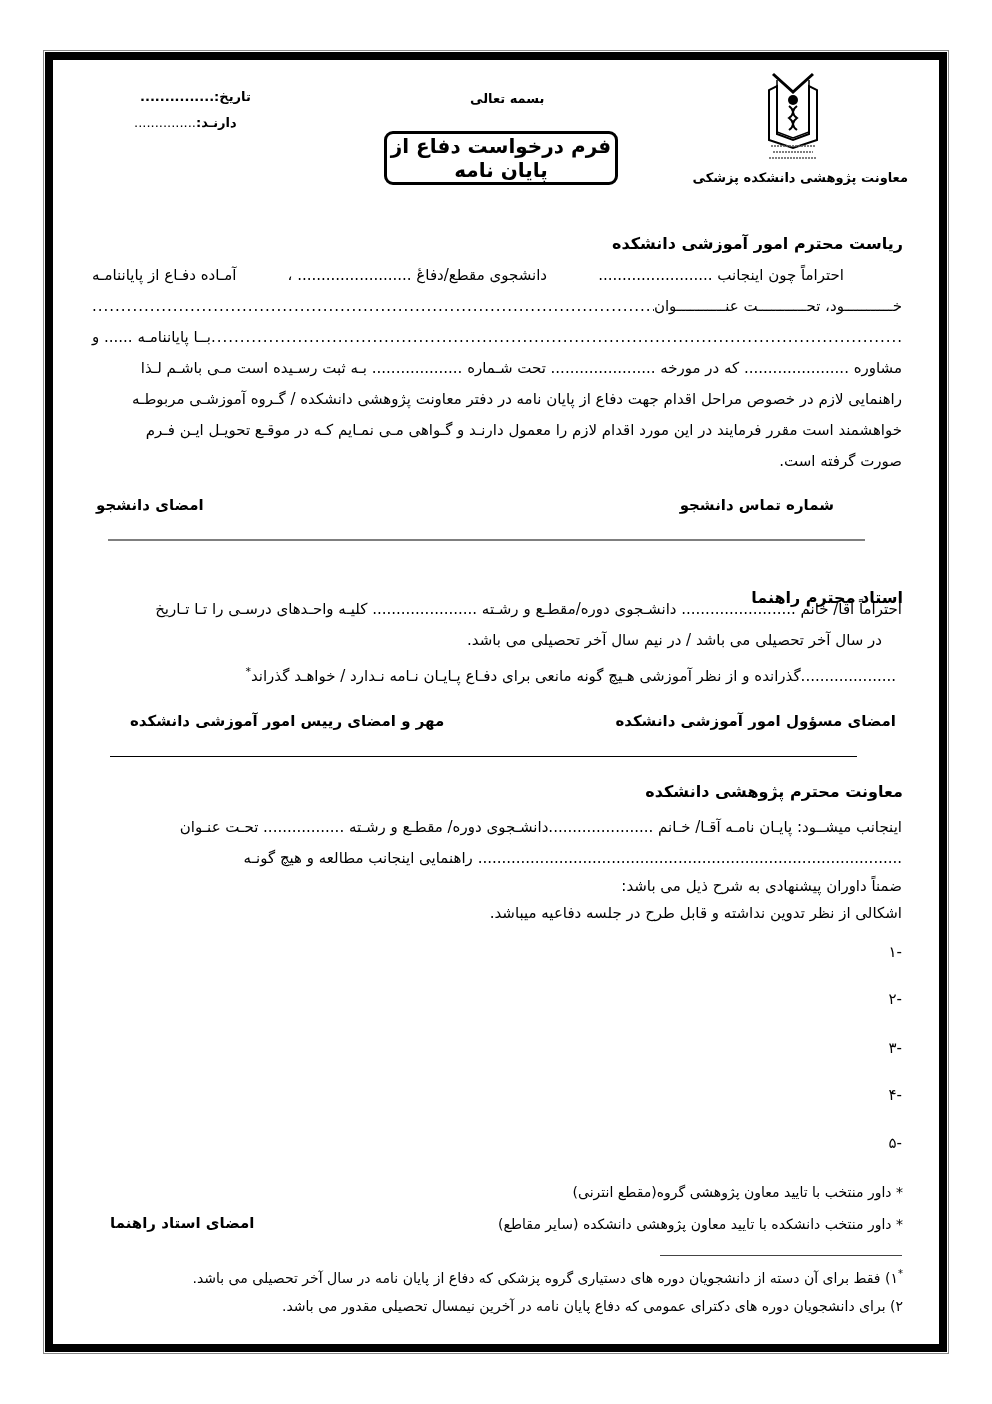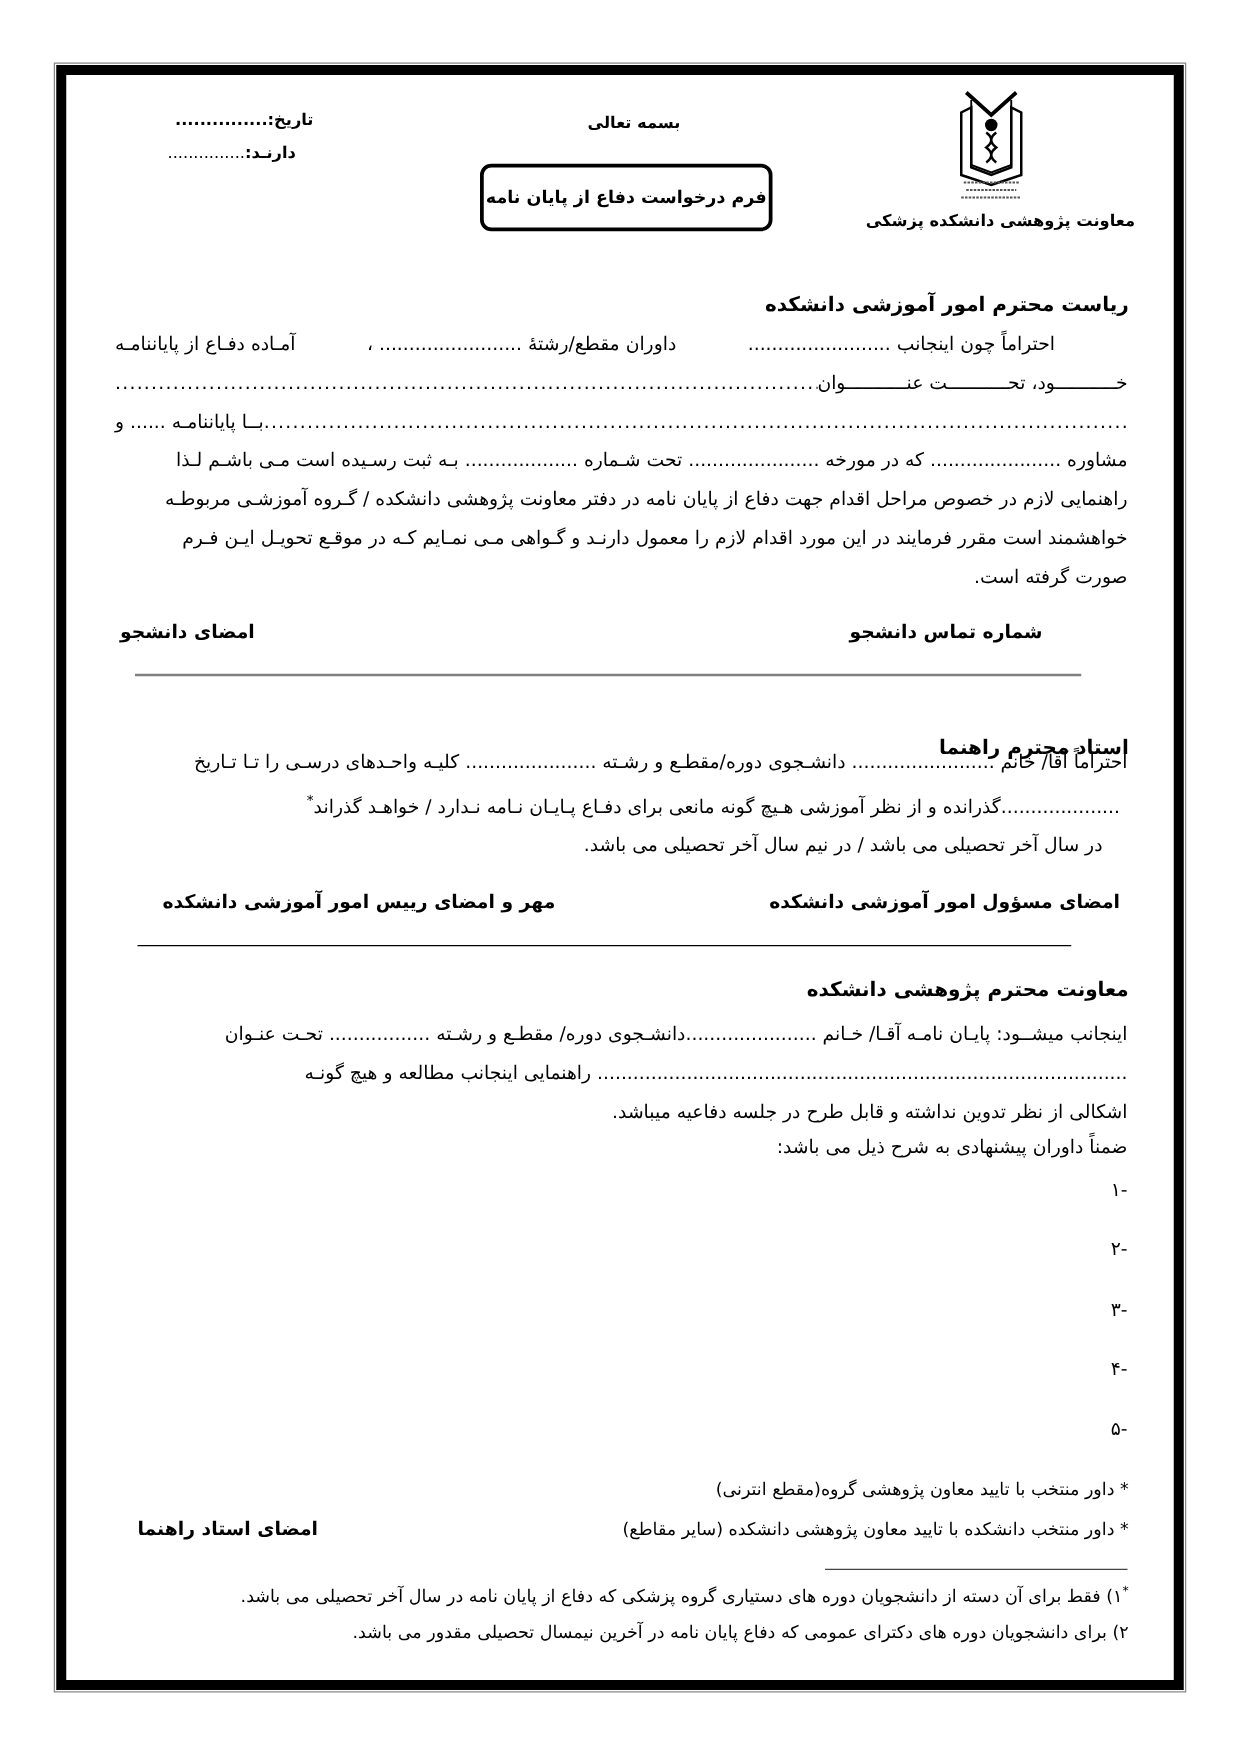--- a/index.html
+++ b/index.html
@@ -11,21 +11,21 @@
   .b { font-weight: bold; }
   .t13 { font-size: 13px; }
   .t14 { font-size: 14px; }
   .t15 { font-size: 15px; }
   .t16 { font-size: 16px; }
 
   
   .logo { position: absolute; left: 763px; top: 70px; width: 60px; height: 94px; }
   .title-box { position: absolute; left: 384px; top: 131px; width: 228px; height: 48px;
                border: 3px solid #000; border-radius: 9px; display: flex; align-items: center;
-               justify-content: center; direction: rtl; font-weight: bold; font-size: 14px; }
+               justify-content: center; direction: rtl; font-weight: bold; font-size: 20px; text-align: center; }
 
   .line-gray { position: absolute; height: 2px; background: #7f7f7f; }
   .line-black { position: absolute; height: 1px; background: #000; }
   .line-thin { position: absolute; height: 1px; background: #444; }
 
   .para { position: absolute; right: 90px; width: 810px; direction: rtl;
           font-size: 15px; line-height: 31px; text-align: justify; }
   .row { display: flex; justify-content: space-between; direction: rtl; white-space: nowrap; }
   .dots { letter-spacing: 1px; }
   .num { position: absolute; right: 90px; direction: rtl; font-size: 15px; }
@@ -58,21 +58,21 @@
 </div>
 <div class="abs t13" style="left:134px; top:115px;">
   <span class="b">دارنـد:</span><span>...............</span>
 </div>
 
 <div class="abs b t16" style="right:89px; top:234px;">ریاست محترم امور آموزشی دانشکده</div>
 
 <div class="para" style="top:260px;">
   <div class="row">
     <span style="margin-right:58px;">احتراماً چون اینجانب ........................</span>
-    <span>داوران مقطع/رشتهٔ ........................ ،</span>
+    <span>دانشجوی مقطع/دفاعٔ ........................ ،</span>
     <span>آمـاده دفـاع از پایاننامـه</span>
   </div>
   <div class="row">
     <span>خـــــــــــود، تحـــــــــــت عنـــــــــــوان</span>
     <span class="dots" style="overflow:hidden; flex:1; direction:ltr;">.............................................................................................................</span>
   </div>
   <div class="row">
     <span class="dots" style="overflow:hidden; flex:1; direction:ltr;">.................................................................................................................................................................</span>
     <span>بــا پایاننامـه ...... و</span>
   </div>
@@ -84,38 +84,38 @@
 
 <div class="abs b t15" style="right:158px; top:496px;">شماره تماس دانشجو</div>
 <div class="abs b t15" style="left:96px; top:496px;">امضای دانشجو</div>
 
 <div class="line-gray" style="left:108px; top:539px; width:757px;"></div>
 
 <div class="abs b t16" style="right:89px; top:564px;margin-top:24px;">استاد محترم راهنما</div>
 
 <div class="para" style="top:594px;">
   <div style="white-space:nowrap;">احتراماً آقا/ خانم ........................ دانشـجوی دوره/مقطـع و رشـته  ...................... کلیـه واحـدهای درسـی را تـا تـاریخ</div>
+  <div style="white-space:nowrap; margin-right:20px;">در سال آخر تحصیلی می باشد / در نیم سال آخر تحصیلی می باشد.</div>
   <div style="white-space:nowrap; margin-right:6px;">
     <span>....................گذرانده و از نظر آموزشی هـیچ گونه مانعی برای دفـاع پـایـان نـامه نـدارد / خواهـد گذراند</span><sup style="font-size:11px;">*</sup>
   </div>
-  <div style="white-space:nowrap; margin-right:20px;">در سال آخر تحصیلی می باشد / در نیم سال آخر تحصیلی می باشد.</div>
 </div>
 
 <div class="abs b t15" style="right:96px; top:712px;">امضای مسؤول امور آموزشی دانشکده</div>
 <div class="abs b t15" style="left:130px; top:712px;">مهر و امضای رییس امور آموزشی دانشکده</div>
 
 <div class="line-black" style="left:110px; top:756px; width:747px;"></div>
 
 <div class="abs b t16" style="right:89px; top:782px;">معاونت محترم پژوهشی دانشکده</div>
 
 <div class="para" style="top:812px;">
   <div style="white-space:nowrap;">اینجانب میشــود: پایـان نامـه آقـا/ خـانم ......................دانشـجوی دوره/ مقطـع و رشـته ................. تحـت عنـوان</div>
   <div style="white-space:nowrap;">......................................................................................... راهنمایی اینجانب مطالعه و هیچ گونـه</div>
+  <div style="white-space:nowrap; line-height:24px;">ضمناً داوران پیشنهادی به شرح ذیل می باشد:</div>
   <div style="white-space:nowrap;">اشکالی از نظر تدوین نداشته و قابل طرح در جلسه دفاعیه میباشد.</div>
-  <div style="white-space:nowrap; line-height:24px;">ضمناً داوران پیشنهادی به شرح ذیل می باشد:</div>
 </div>
 
 <div class="num" style="top:943px;">-۱</div>
 <div class="num" style="top:990px;">-۲</div>
 <div class="num" style="top:1039px;">-۳</div>
 <div class="num" style="top:1086px;">-۴</div>
 <div class="num" style="top:1134px;">-۵</div>
 
 <div class="abs t14" style="right:89px; top:1184px;">* داور منتخب با تایید معاون پژوهشی گروه(مقطع انترنی)</div>
 <div class="abs t14" style="right:89px; top:1216px;">* داور منتخب دانشکده با تایید معاون پژوهشی دانشکده (سایر مقاطع)</div>

